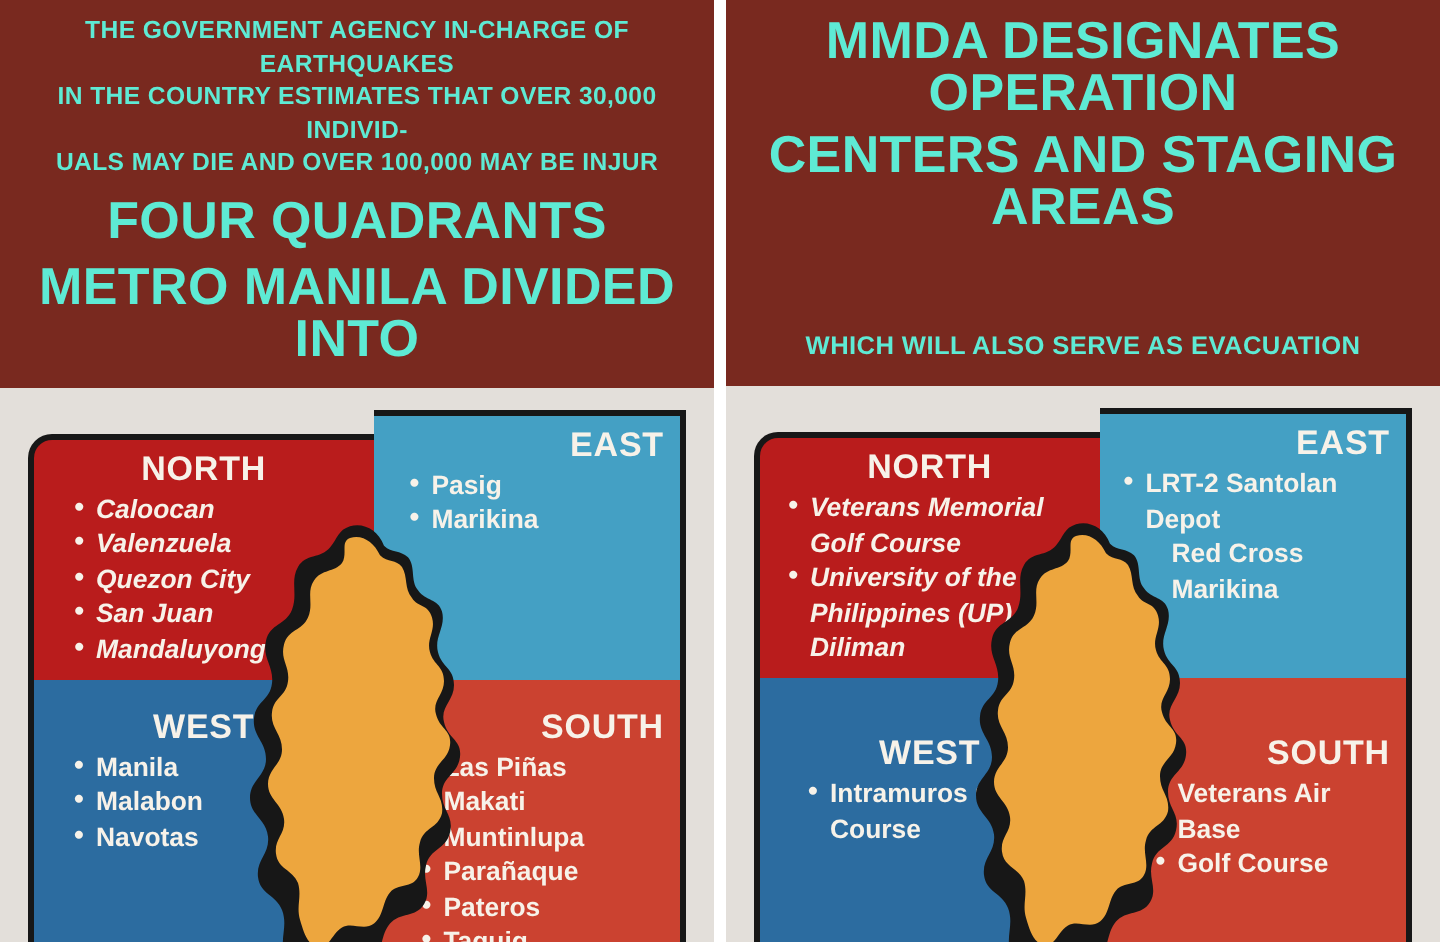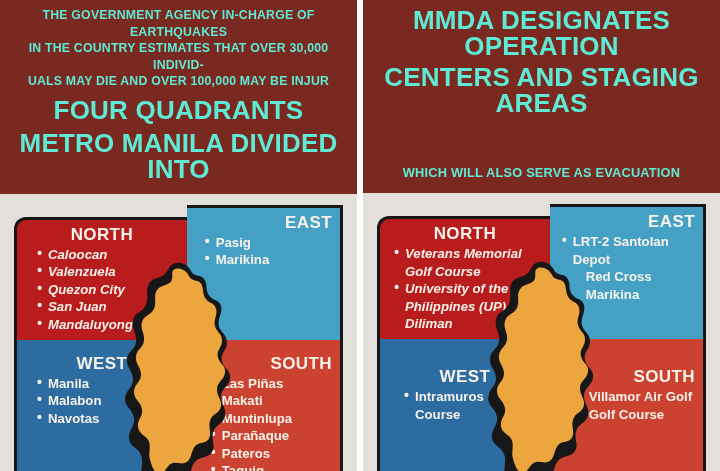--- a/index.html
+++ b/index.html
@@ -265,21 +265,21 @@
             <ul class="quad-list">
               <li>Intramuros Golf Course</li>
             </ul>
           </div>
         </div>
 
         <div class="quad q-south">
           <div class="quad-inner">
             <div class="quad-title">SOUTH</div>
             <ul class="quad-list">
-              <li>Villamor Air Golf</li>
+              <li>Veterans Air Base</li>
               <li>Golf Course</li>
             </ul>
           </div>
         </div>
 
         <div class="map-overlay">
           <svg viewBox="0 0 329 356" preserveAspectRatio="none">
             <path d="M149 188 L149 212 L142 222 L142 240 L148 252 L151 268 L146 282 L146 300 L152 312 L152 330 L147 342 L147 356 L158 356 L158 340 L163 330 L163 312 L157 300 L157 284 L162 272 L162 256 L156 244 L156 228 L161 218 L161 196 Z" fill="#171717"></path>
             <path d="M161 60 C168 58 175 62 178 70 C182 74 186 72 190 76 C194 81 191 88 195 93 C199 99 205 97 207 104 C209 112 203 117 205 125 C207 133 213 133 213 142 C213 150 206 153 208 161 C210 170 217 170 216 179 C215 188 207 189 207 198 C207 207 213 209 211 218 C209 227 201 226 199 235 C197 243 202 248 198 255 C194 262 186 259 181 265 C176 271 178 279 172 283 C166 287 159 282 153 285 C147 288 146 296 140 296 C133 296 130 288 128 280 C126 272 130 266 127 258 C124 250 116 250 115 241 C114 232 121 229 120 220 C119 211 111 209 111 200 C111 191 119 189 119 180 C119 171 112 168 113 159 C114 150 121 150 122 141 C123 132 117 128 119 119 C121 110 129 111 132 103 C135 95 131 88 135 81 C139 74 146 77 151 71 C155 66 155 62 161 60 Z" fill="#171717"></path>
             <path d="M161 66 C167 64 173 68 176 75 C180 79 184 77 187 81 C190 86 188 92 192 97 C195 102 200 100 202 107 C204 114 199 118 201 125 C203 132 208 132 208 140 C208 147 202 150 204 157 C206 165 212 165 211 173 C210 181 203 182 203 190 C203 198 208 200 207 208 C205 216 198 215 196 223 C194 230 198 235 195 241 C192 247 185 244 181 249 C177 254 178 261 173 265 C168 269 162 264 157 267 C152 270 151 277 146 277 C140 277 138 270 136 263 C134 256 137 251 135 244 C132 237 125 237 124 229 C123 221 129 219 128 211 C127 203 120 201 120 193 C120 185 127 183 127 175 C127 167 121 164 122 156 C123 148 129 148 130 140 C131 132 126 129 128 121 C130 113 137 114 140 107 C143 100 139 94 143 88 C147 82 153 84 157 79 C160 74 156 68 161 66 Z" fill="#eda63e"></path>

